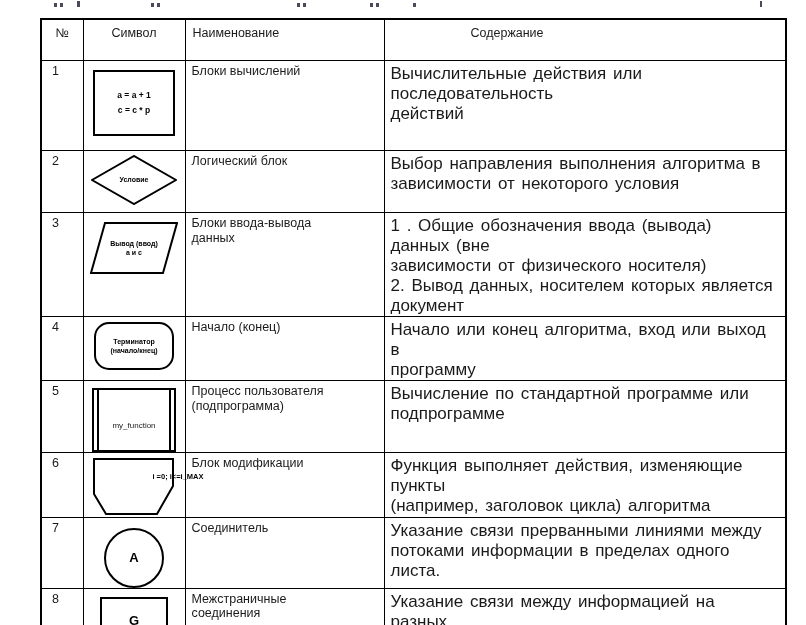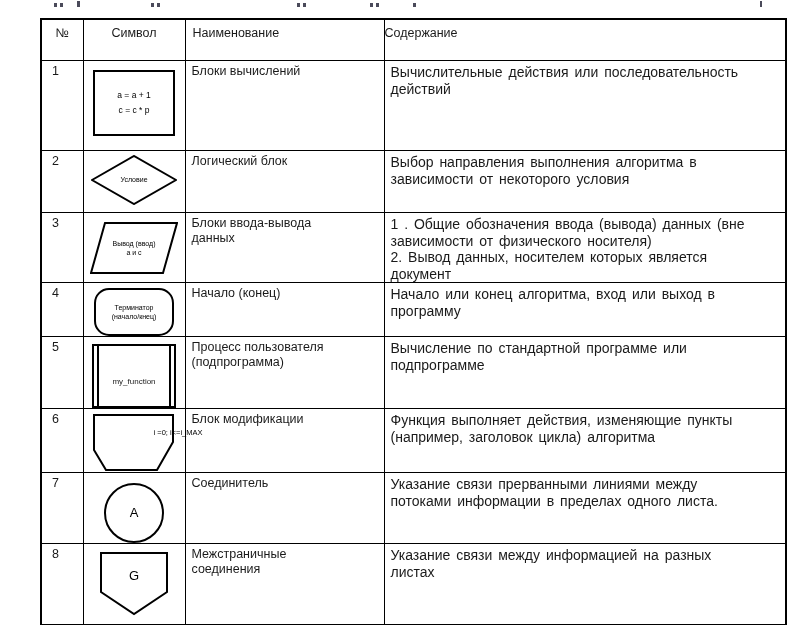--- a/index.html
+++ b/index.html
@@ -14,30 +14,30 @@
   table.doc{
     position:absolute;left:40px;top:18px;width:745px;
     border-collapse:collapse;table-layout:fixed;
     border:2px solid #000;border-bottom:3px solid #000;
   }
   .doc th,.doc td{border:1px solid #000;vertical-align:top;padding:0;}
   .doc th{font-weight:normal;font-size:12.5px;padding-top:6px;text-align:left;height:34px;}
   th.h-num{text-align:center;}
   th.h-sym{text-align:center;margin-top:8px;}
   th.h-name{padding-left:7px;}
-  th.h-content{}
+  th.h-content{padding-left:86px;}
 
   td.num{font-size:12.5px;padding:3px 0 0 10px;}
   td.nm{font-size:12.5px;line-height:1.18;padding:3px 4px 0 6px;white-space:pre-line;}
-  td.ct{font-size:14px;line-height:1.18;padding:3px 10px 0 6px;white-space:pre-line;word-spacing:2px;}
+  td.ct{font-size:17px;line-height:1.18;padding:3px 10px 0 6px;white-space:pre-line;word-spacing:2px;}
 
   td.sym{padding:0;}
   .symwrap{display:flex;justify-content:center;}
   .shape{position:relative;display:flex;align-items:center;justify-content:center;background:#fff;}
-  .stxt{font-weight:normal;font-size:7.5px;text-align:center;white-space:pre-line;line-height:1.35;color:#000;}
+  .stxt{font-weight:bold;font-size:7.5px;text-align:center;white-space:pre-line;line-height:1.35;color:#000;}
 
   .sh-rect{width:78px;height:62px;border:2px solid #000;margin-top:9px;}
   .sh-rect .stxt{font-size:8.5px;line-height:1.8;}
 
   .sh-svg{margin-top:0;position:relative;}
   .sh-diamond{margin-top:4px;}
   .sh-diamond .stxt{position:absolute;left:0;top:0;width:100%;height:100%;display:flex;align-items:center;justify-content:center;font-size:7px;}
   .sh-io{margin-top:9px;}
   .sh-io .stxt{position:absolute;left:0;top:0;width:100%;height:100%;display:flex;align-items:center;justify-content:center;font-size:7px;}
 

